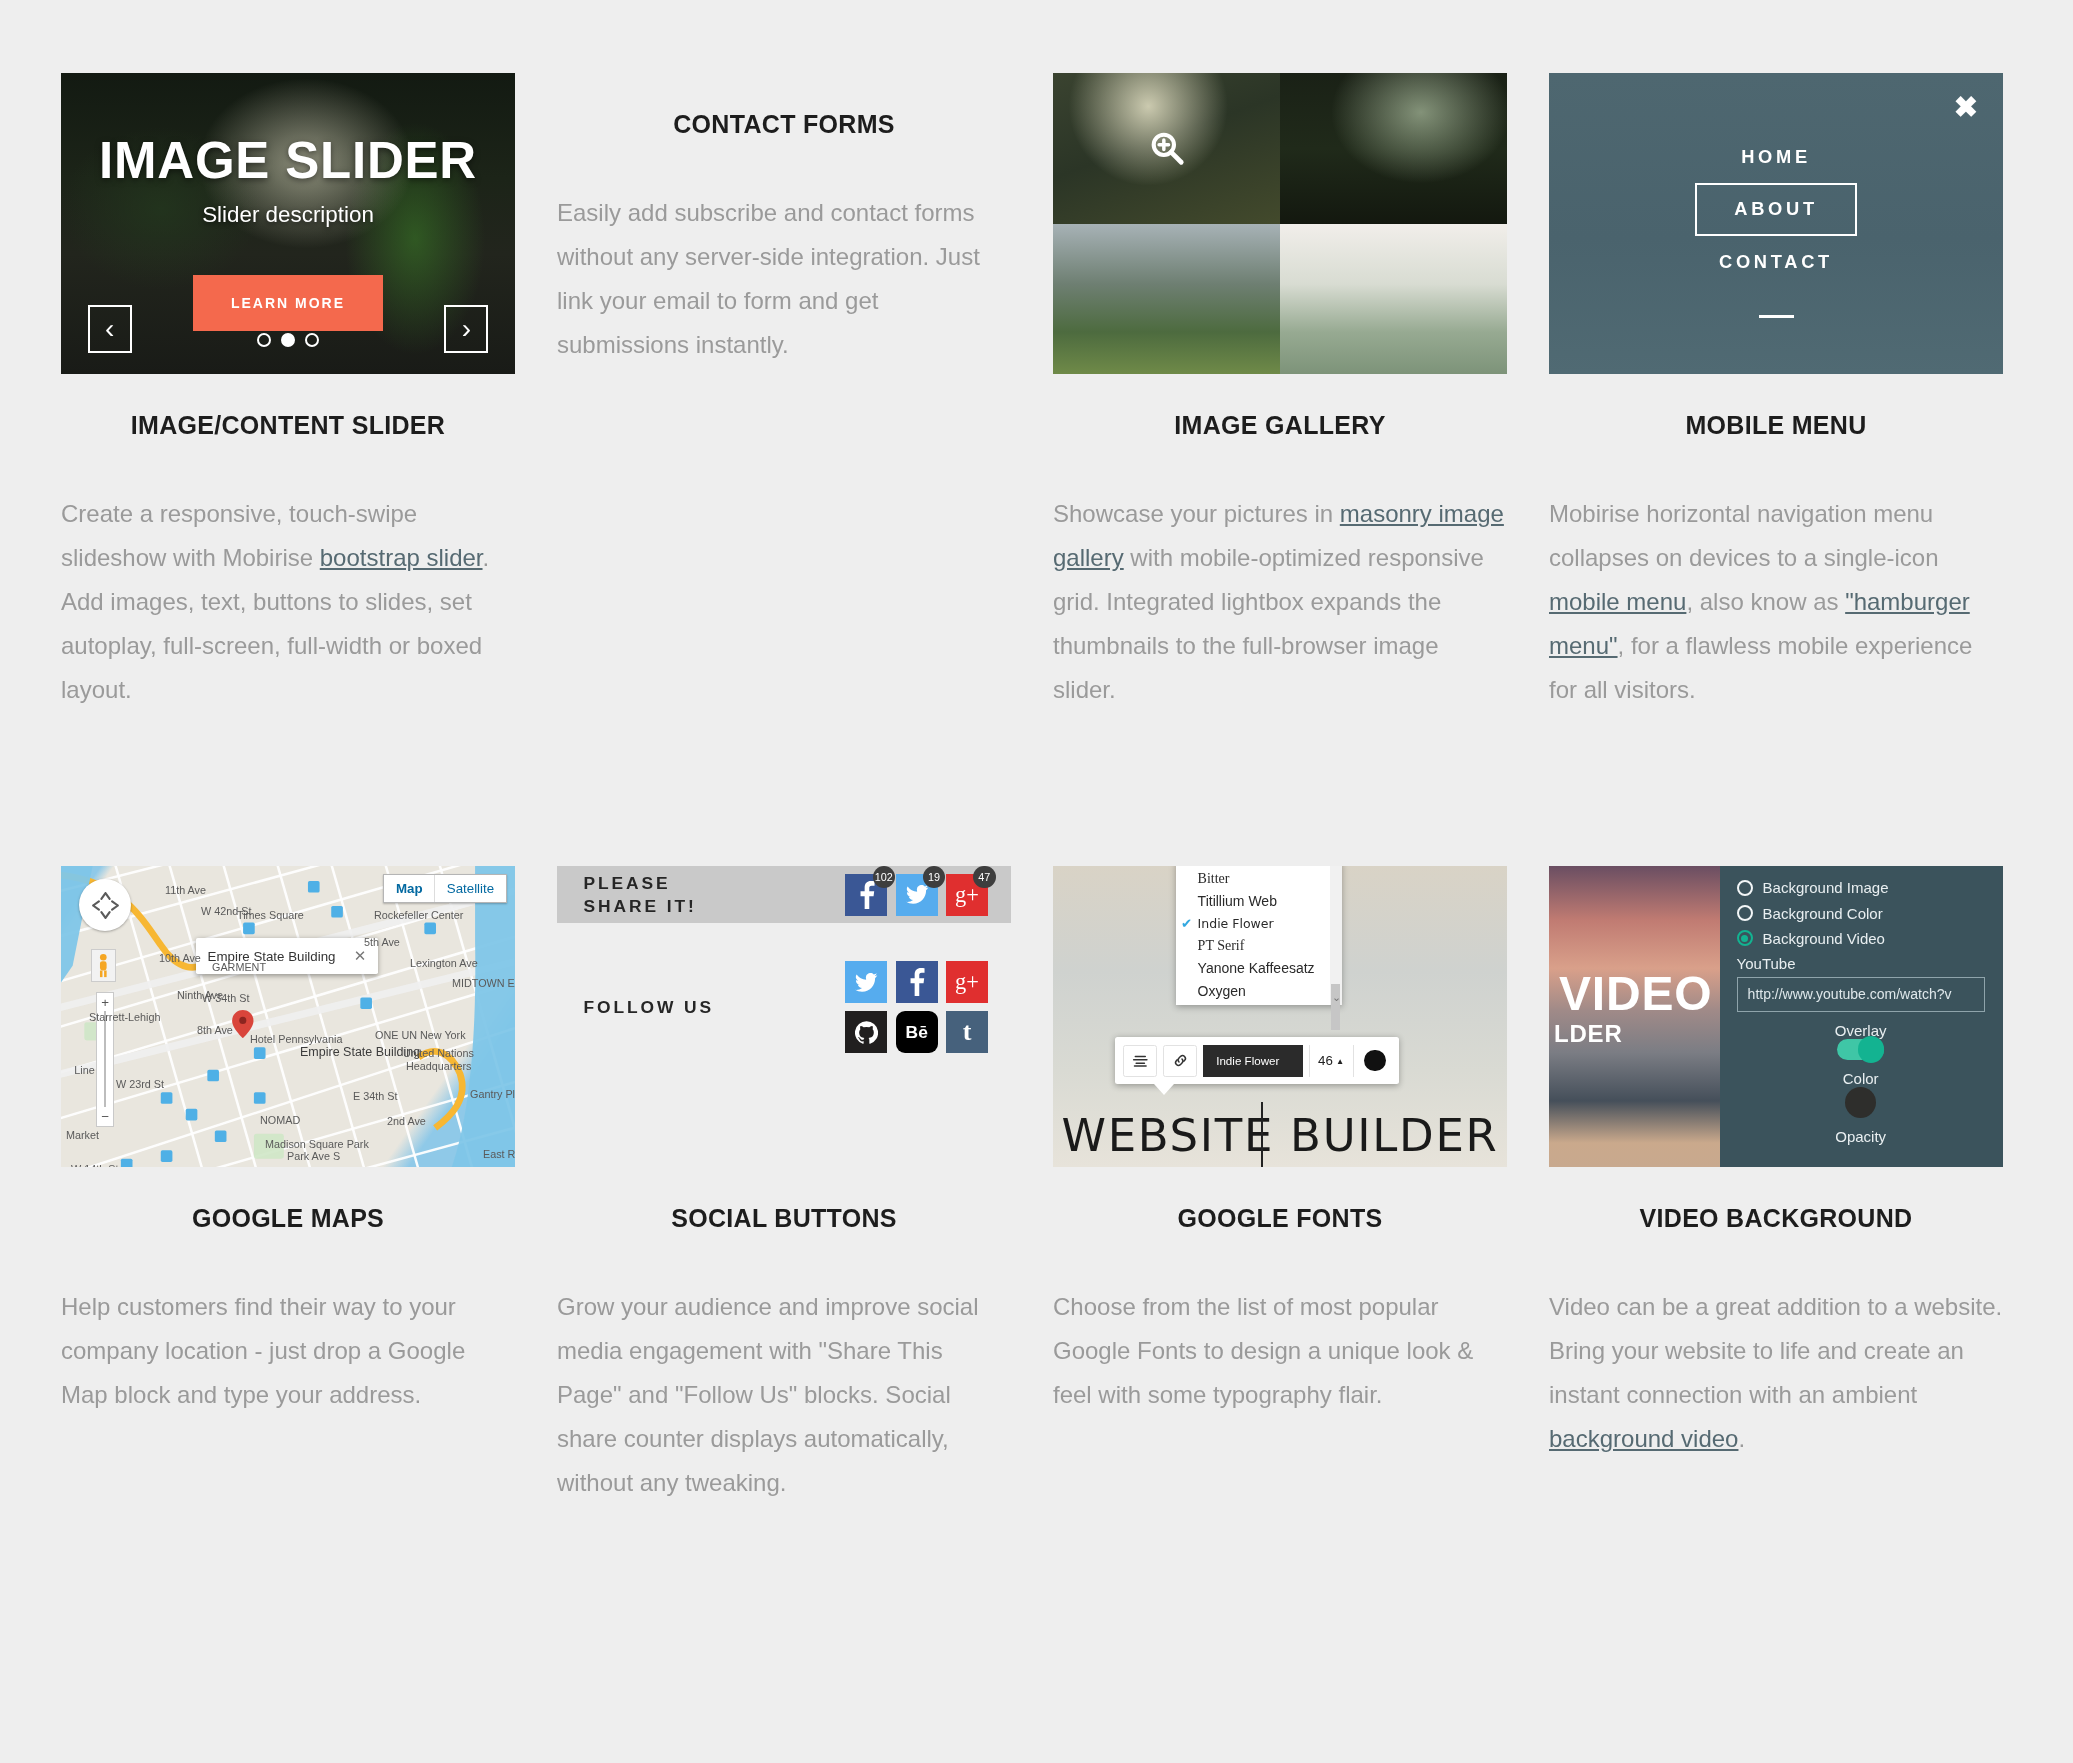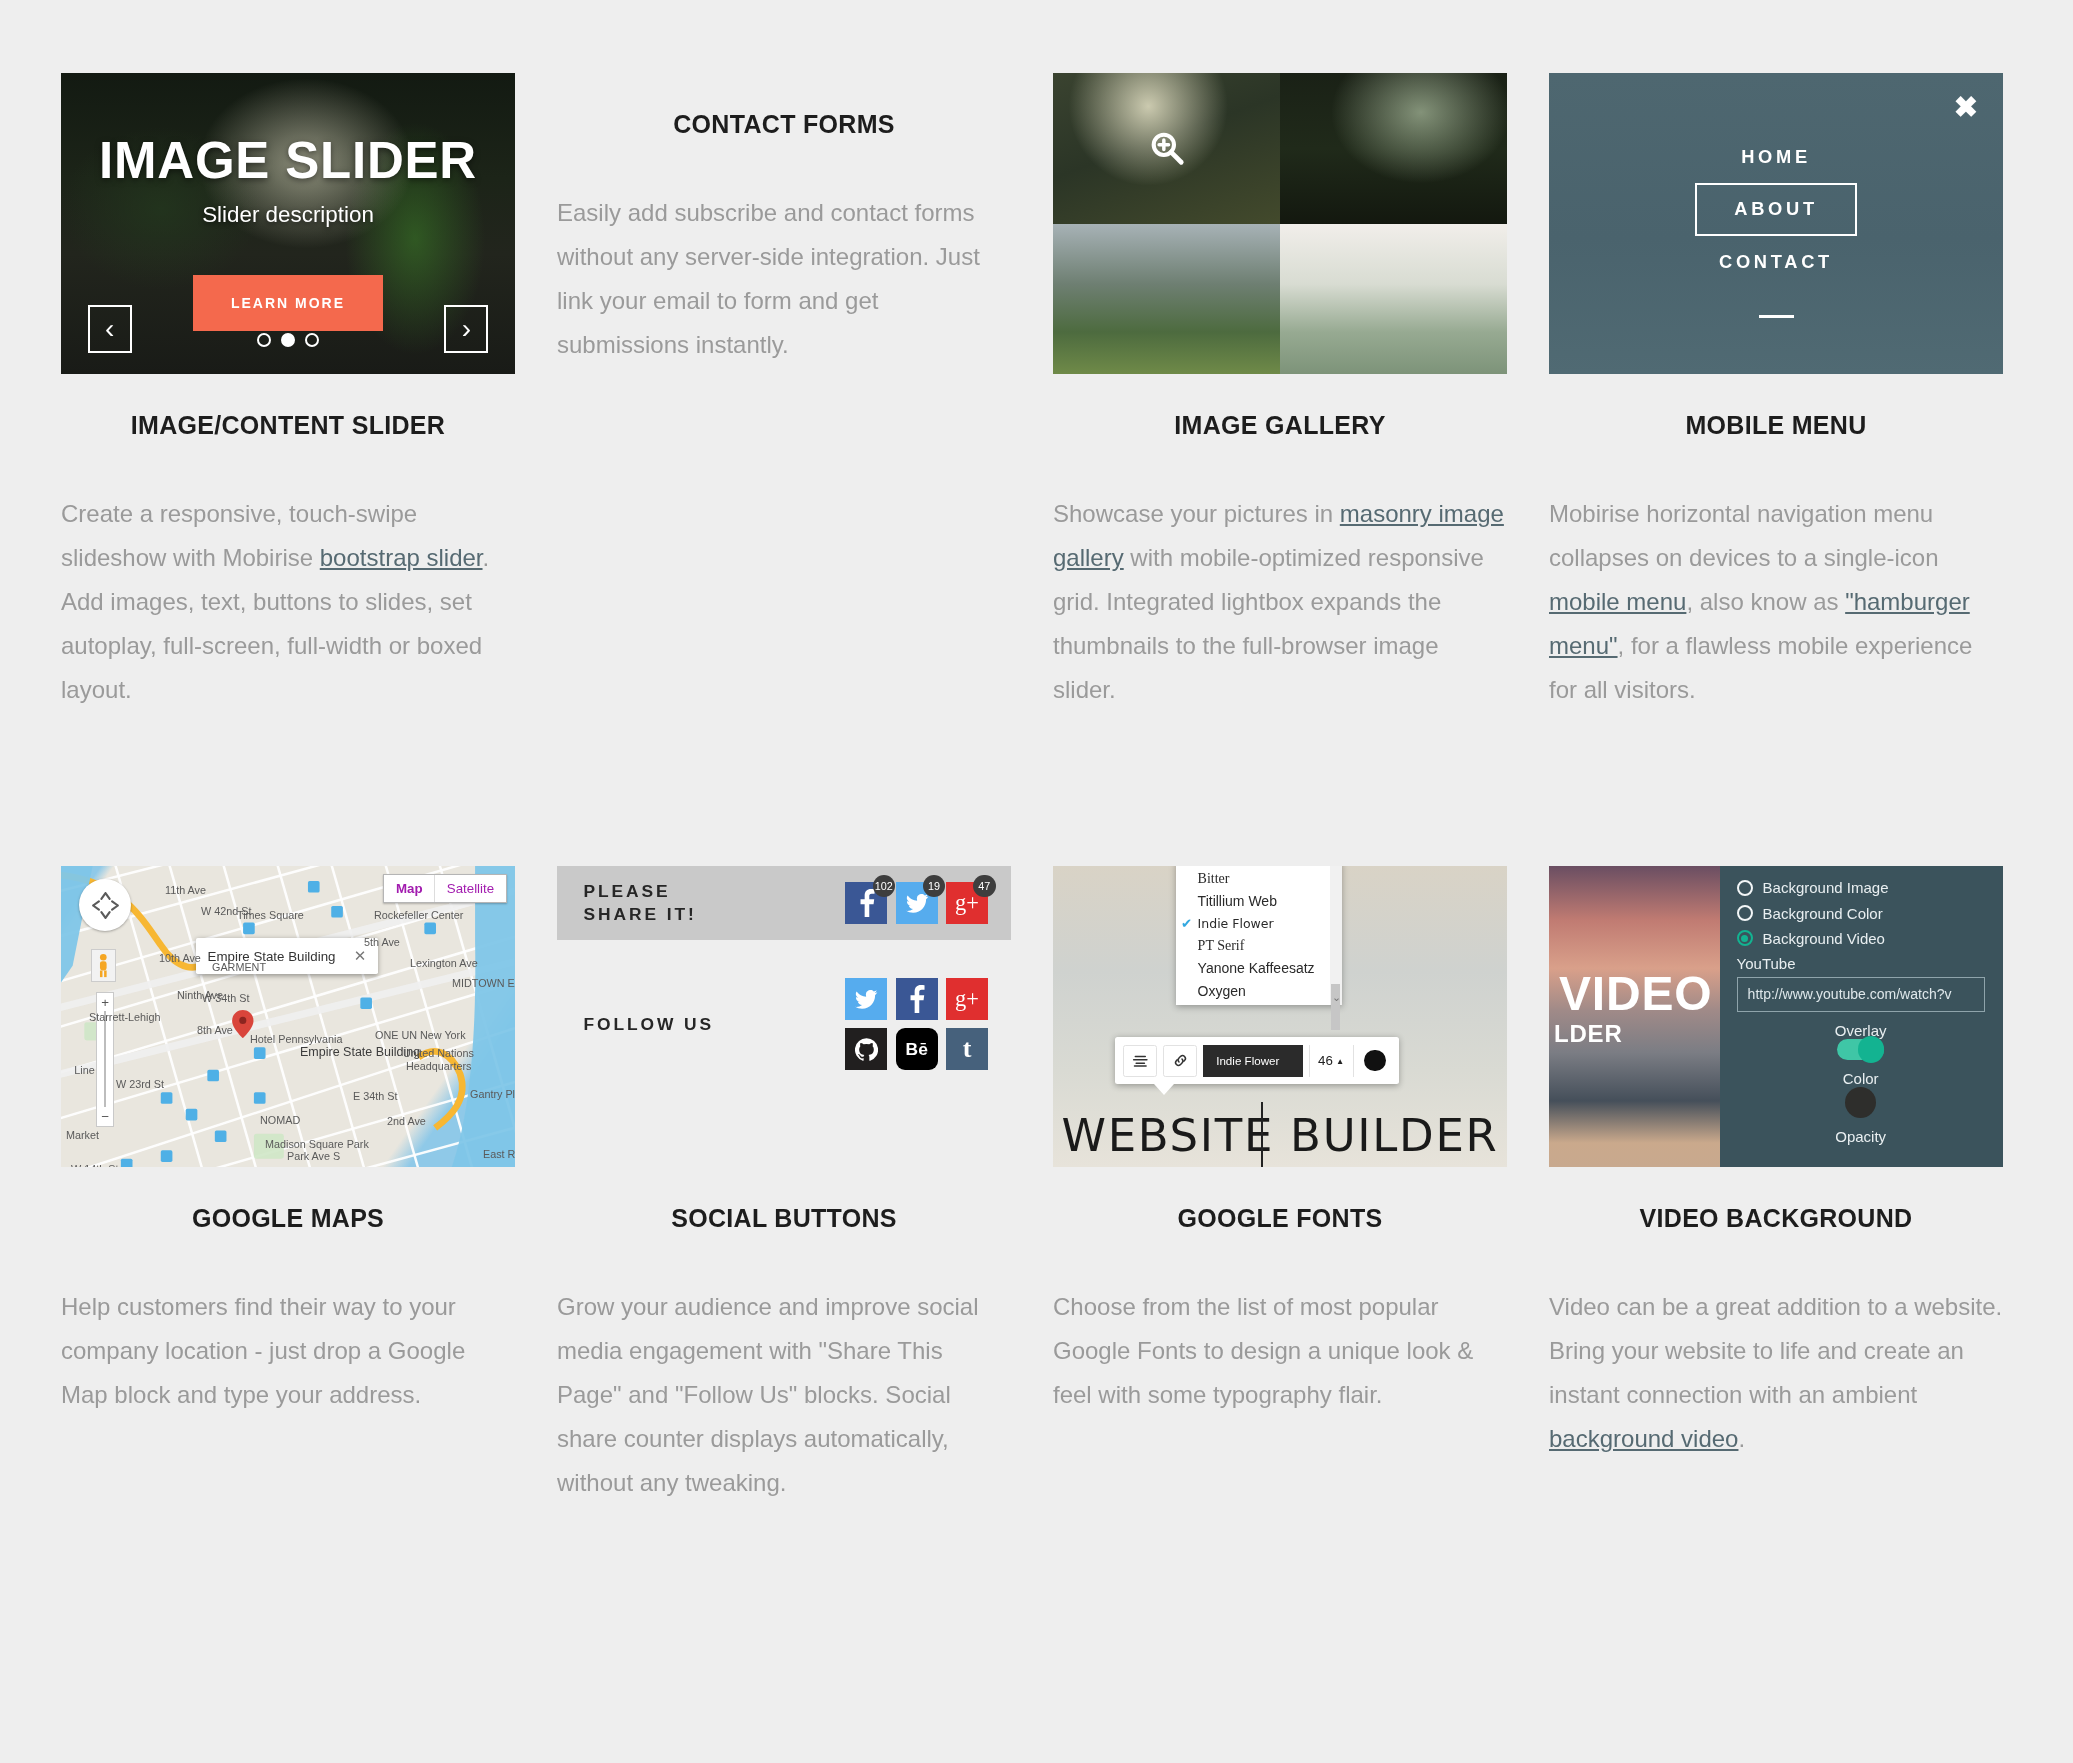--- a/index.html
+++ b/index.html
@@ -160,21 +160,21 @@
         #8fc9e8 0%, #8fc9e8 6%,
         #e9e6de 8%, #e9e6de 80%,
         #8fc9e8 84%, #8fc9e8 100%);
   }
   .map-streets { position: absolute; inset: 0; }
   .map-ctrl-typ {
     position: absolute; right: 8.3px; top: 8.3px; display: flex;
     background: #fff; border: 0.8px solid #b5b5b5; box-shadow: 0 0.8px 1.7px rgba(0,0,0,.25);
     font-size: 13.3px;
   }
-  .map-ctrl-typ span { padding: 5.8px 11.6px; cursor: pointer; color: #a21caf; }
+  .map-ctrl-typ span { padding: 5.8px 11.6px; cursor: pointer; color: #0369a1; }
   .map-ctrl-typ span.active { font-weight: 700; border-right: 0.8px solid #ddd; }
   .map-pan {
     position: absolute; left: 18.3px; top: 13.3px;
     width: 52px; height: 52px; border-radius: 50%;
     background: #fff; box-shadow: 0 0.8px 2.5px rgba(0,0,0,.35);
     display: flex; align-items: center; justify-content: center;
     color: #5b5b5b; font-size: 10.8px; cursor: pointer;
   }
   .map-peg {
     position: absolute; left: 30px; top: 83px;
@@ -203,21 +203,21 @@
     width: 21.6px; height: 28px;
   }
   .map-label {
     position: absolute; font-size: 10.8px; color: #5a5a5a;
     white-space: nowrap; pointer-events: none; text-align: center;
   }
 
   
   .social { background: #eeeeee; }
   .share-bar {
-    background: #c9c9c9; height: 74px;
+    background: #c9c9c9; height: 57px;
     display: flex; align-items: center; padding: 0 23px 0 26.6px;
   }
   .share-text {
     font-size: 17.4px; font-weight: 700; letter-spacing: 2.9px;
     color: #262626; line-height: 23px;
   }
   .share-icons { margin-left: auto; display: flex; gap: 8.3px; }
   .sq {
     width: 42px; height: 42px; position: relative;
     display: flex; align-items: center; justify-content: center;

